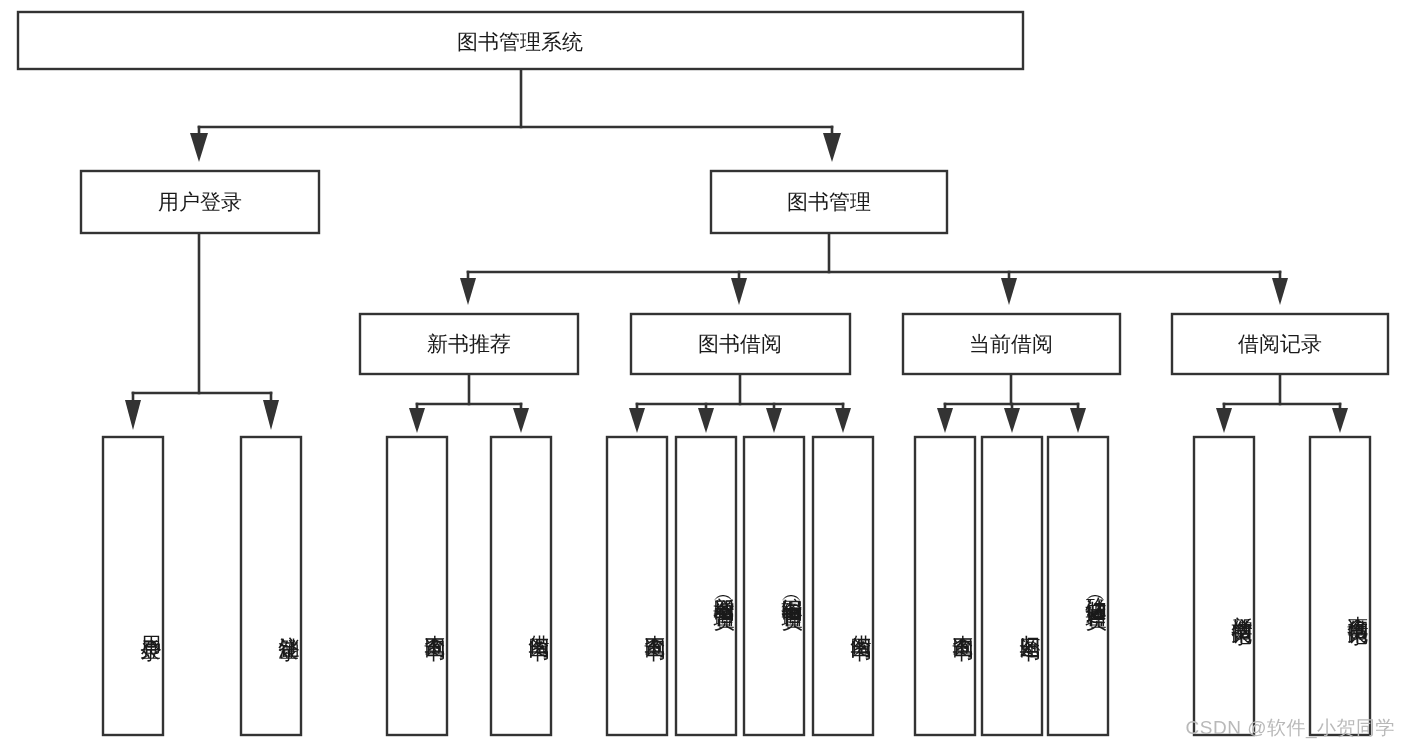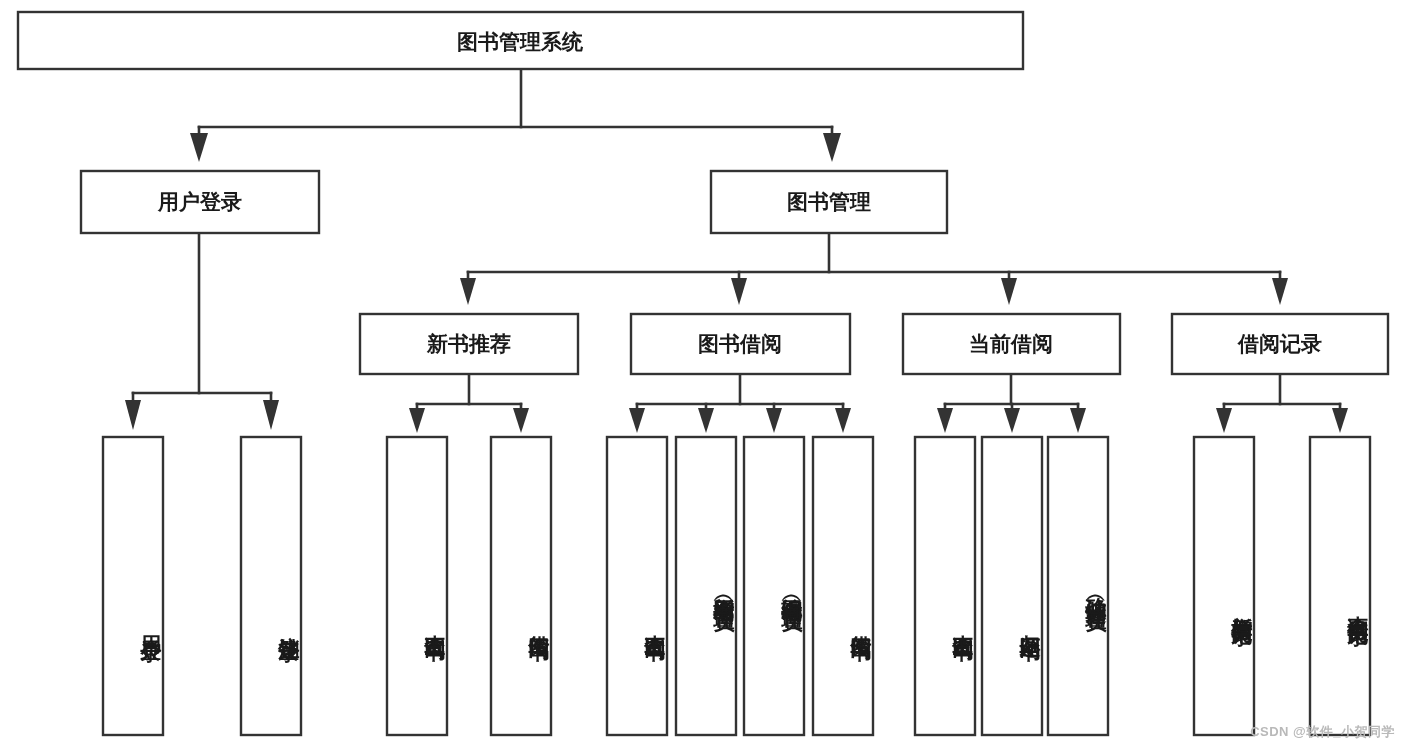--- a/index.html
+++ b/index.html
@@ -11,21 +11,20 @@
     width: 1405px;
     height: 747px;
     font-family: "Liberation Sans", "DejaVu Sans", sans-serif;
     overflow: hidden;
   }
   #diagram-root {
     position: relative;
     width: 1405px;
     height: 747px;
     background: #ffffff;
-    font-weight: bold;
   }
   svg.diagram {
     position: absolute;
     top: 0;
     left: 0;
     width: 1405px;
     height: 747px;
     display: block;
   }
   .node-box {
@@ -63,21 +62,21 @@
     pointer-events: none;
     display: flex;
     align-items: flex-start;
     justify-content: center;
   }
   .watermark {
     position: absolute;
     right: 10px;
     bottom: 6px;
     font-family: "Liberation Sans", "DejaVu Sans", sans-serif;
-    font-size: 13px;
+    font-size: 19px;
     color: #b9b9b9;
     letter-spacing: 0.5px;
     user-select: none;
   }
 </style>
 </head>
 <body>
 
 <div id="diagram-root">
 

